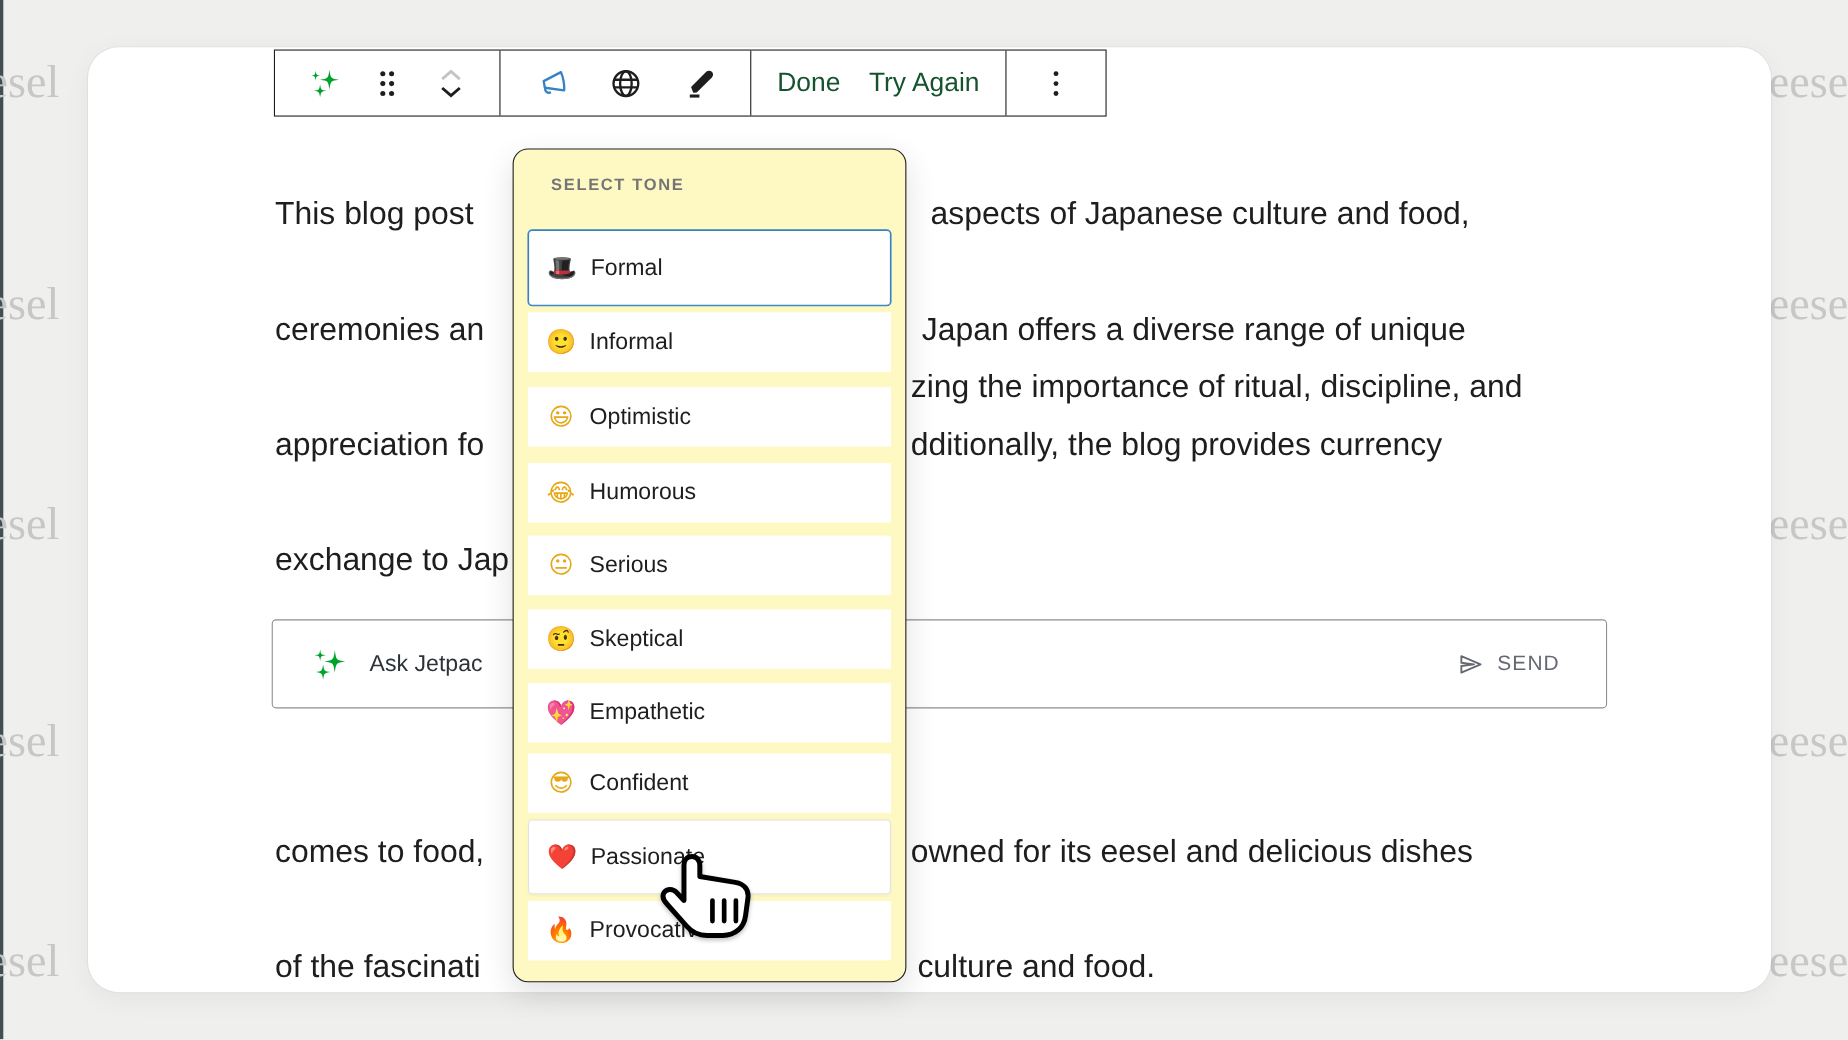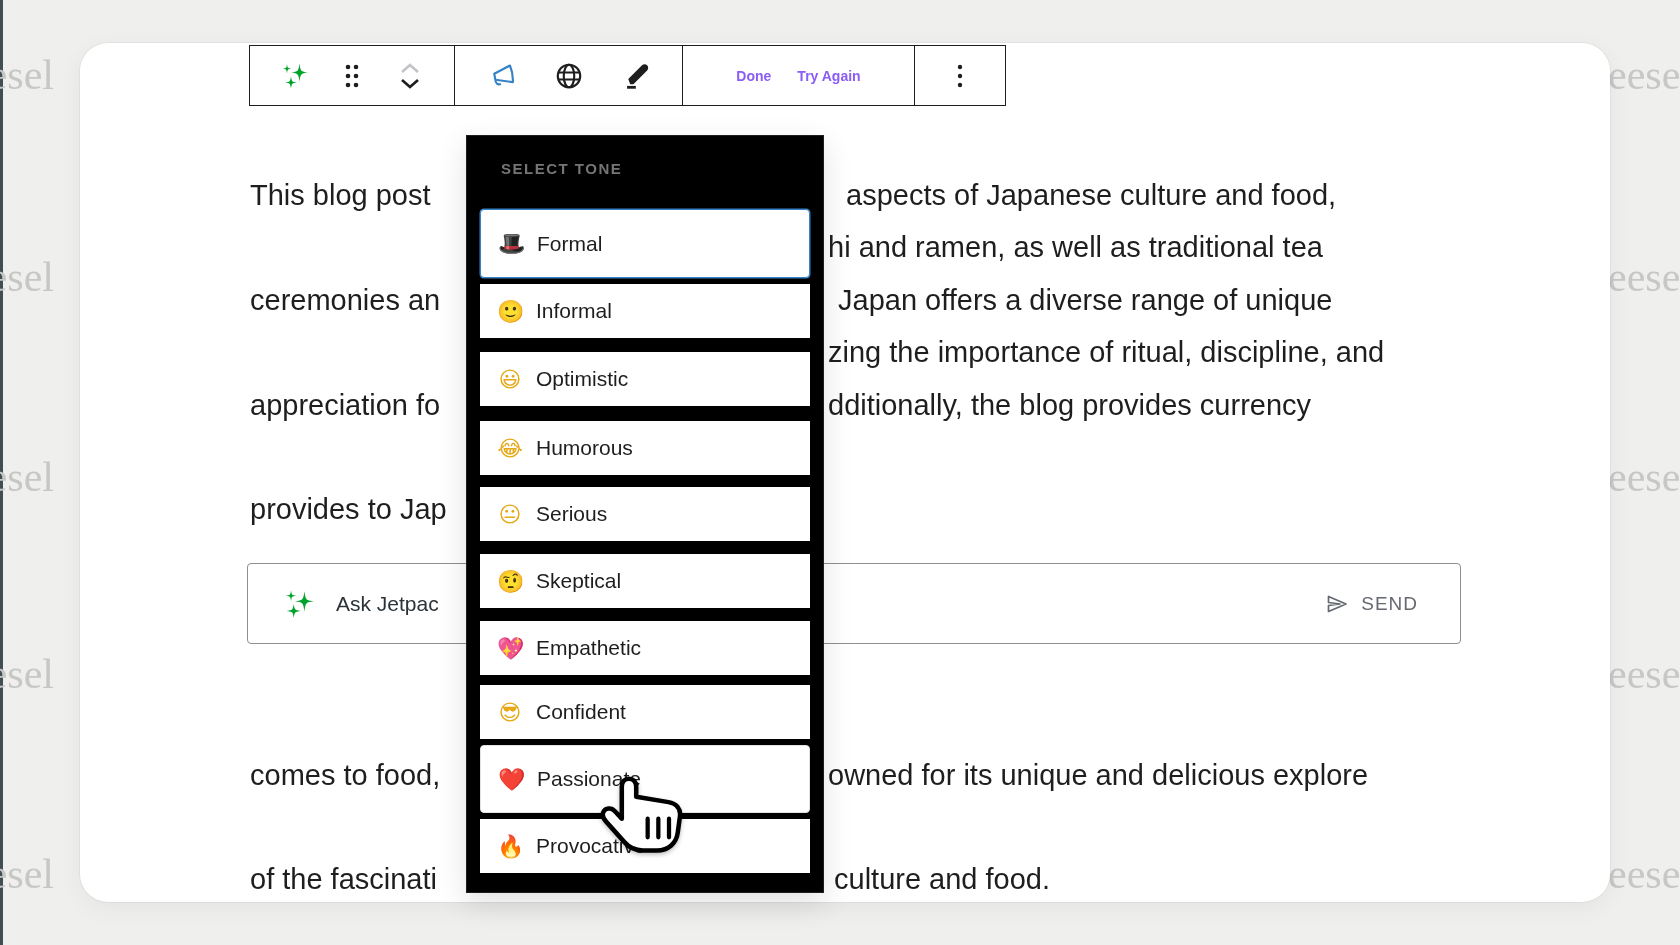--- a/index.html
+++ b/index.html
@@ -30,26 +30,26 @@
     background:#fff;border:1.5px solid #1e1e1e;box-sizing:border-box;
     display:flex;align-items:stretch;z-index:5;
   }
   .tb-sec{display:flex;align-items:center;box-sizing:border-box;}
   .tb-sec + .tb-sec{border-left:1.5px solid #1e1e1e;}
   .tb-sec1{width:204px;padding-left:28px;gap:26px;}
   .tb-sec2{width:228px;justify-content:center;gap:36px;}
   .tb-sec3{width:232px;justify-content:center;gap:26px;}
   .tb-sec4{flex:1;justify-content:center;}
   .tb-btn{display:flex;align-items:center;justify-content:center;width:32px;height:40px;cursor:pointer;}
-  .tb-label{font-size:14px;color:#8b5cf6;cursor:pointer;font-weight:bold;}
+  .tb-label{font-size:24px;color:#14532d;cursor:pointer;}
   .mover{display:flex;flex-direction:column;align-items:center;justify-content:center;gap:4px;}
   
   .tone-panel{
     position:absolute;left:466px;top:135px;width:358px;height:758px;
-    background:#000000;border:1.5px solid #1e1e1e;border-radius:0;box-sizing:border-box;
+    background:#fef9c3;border:1.5px solid #1e1e1e;border-radius:14px;box-sizing:border-box;
     box-shadow:0 10px 28px rgba(0,0,0,.12);z-index:10;
   }
   .tone-header{
     position:absolute;left:34px;top:24px;font-size:15px;font-weight:600;
     letter-spacing:1.5px;color:#757575;
   }
   .tone-item{
     position:absolute;left:13px;width:330px;height:54px;box-sizing:border-box;
     display:flex;align-items:center;gap:13px;padding-left:17px;
     font-size:21px;color:#1e1e1e;cursor:pointer;background:#fff;
@@ -95,40 +95,39 @@
   <div class="watermark" style="left:1608px;top:650px">eesel</div>
   <div class="watermark" style="left:1608px;top:850px">eesel</div>
 
   <div class="card"></div>
 
   <div class="tline" style="top:169px">
     <span class="frag frag-left">This blog post</span>
     <span class="frag" style="left:846px">aspects of Japanese culture and food,</span>
   </div>
   <div class="tline" style="top:221px">
-    <span class="frag" style="left:828px">hi and ramen, as well as traditional tea</span>
   </div>
   <div class="tline" style="top:274px">
     <span class="frag frag-left">ceremonies an</span>
     <span class="frag" style="left:838px">Japan offers a diverse range of unique</span>
   </div>
   <div class="tline" style="top:326px">
     <span class="frag" style="left:828px">zing the importance of ritual, discipline, and</span>
   </div>
   <div class="tline" style="top:379px">
     <span class="frag frag-left">appreciation fo</span>
     <span class="frag" style="left:828px">dditionally, the blog provides currency</span>
   </div>
   <div class="tline" style="top:483px">
-    <span class="frag frag-left">provides to Jap</span>
+    <span class="frag frag-left">exchange to Jap</span>
   </div>
 
   <div class="tline" style="top:749px">
     <span class="frag frag-left">comes to food,</span>
-    <span class="frag" style="left:828px">owned for its unique and delicious explore</span>
+    <span class="frag" style="left:828px">owned for its eesel and delicious dishes</span>
   </div>
   <div class="tline" style="top:853px">
     <span class="frag" style="left:834px">culture and food.</span>
     <span class="frag frag-left">of the fascinati</span>
   </div>
 
   <div class="ask-bar">
     <div class="ask-left">
       <svg class="icon-svg" width="32" height="28" viewBox="0 0 30 26">
         <g fill="#00a32a">

